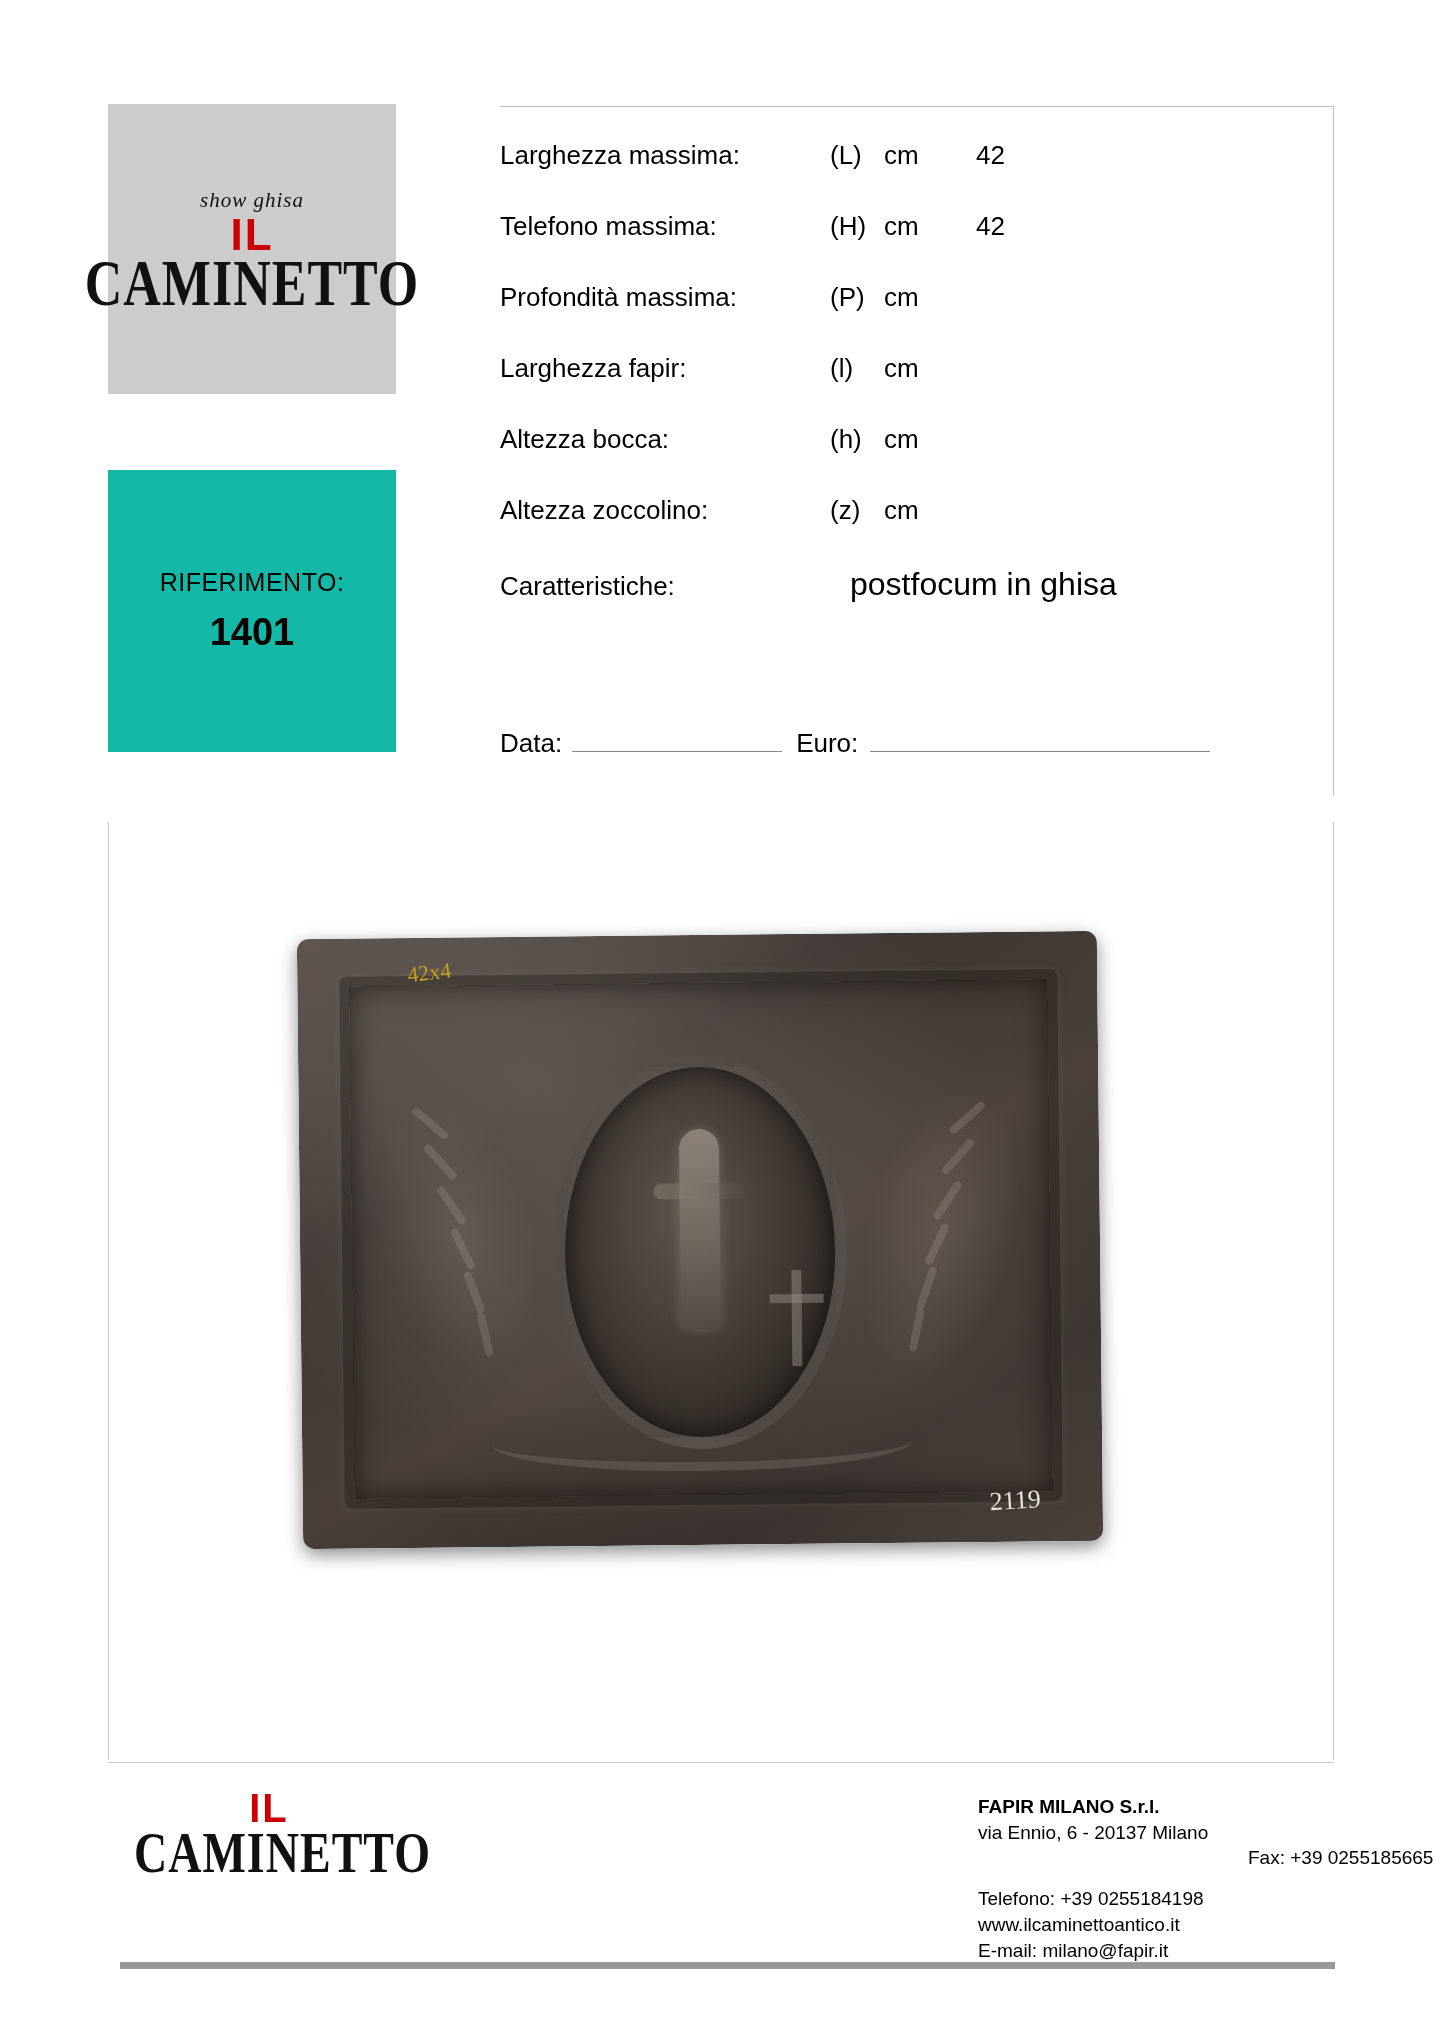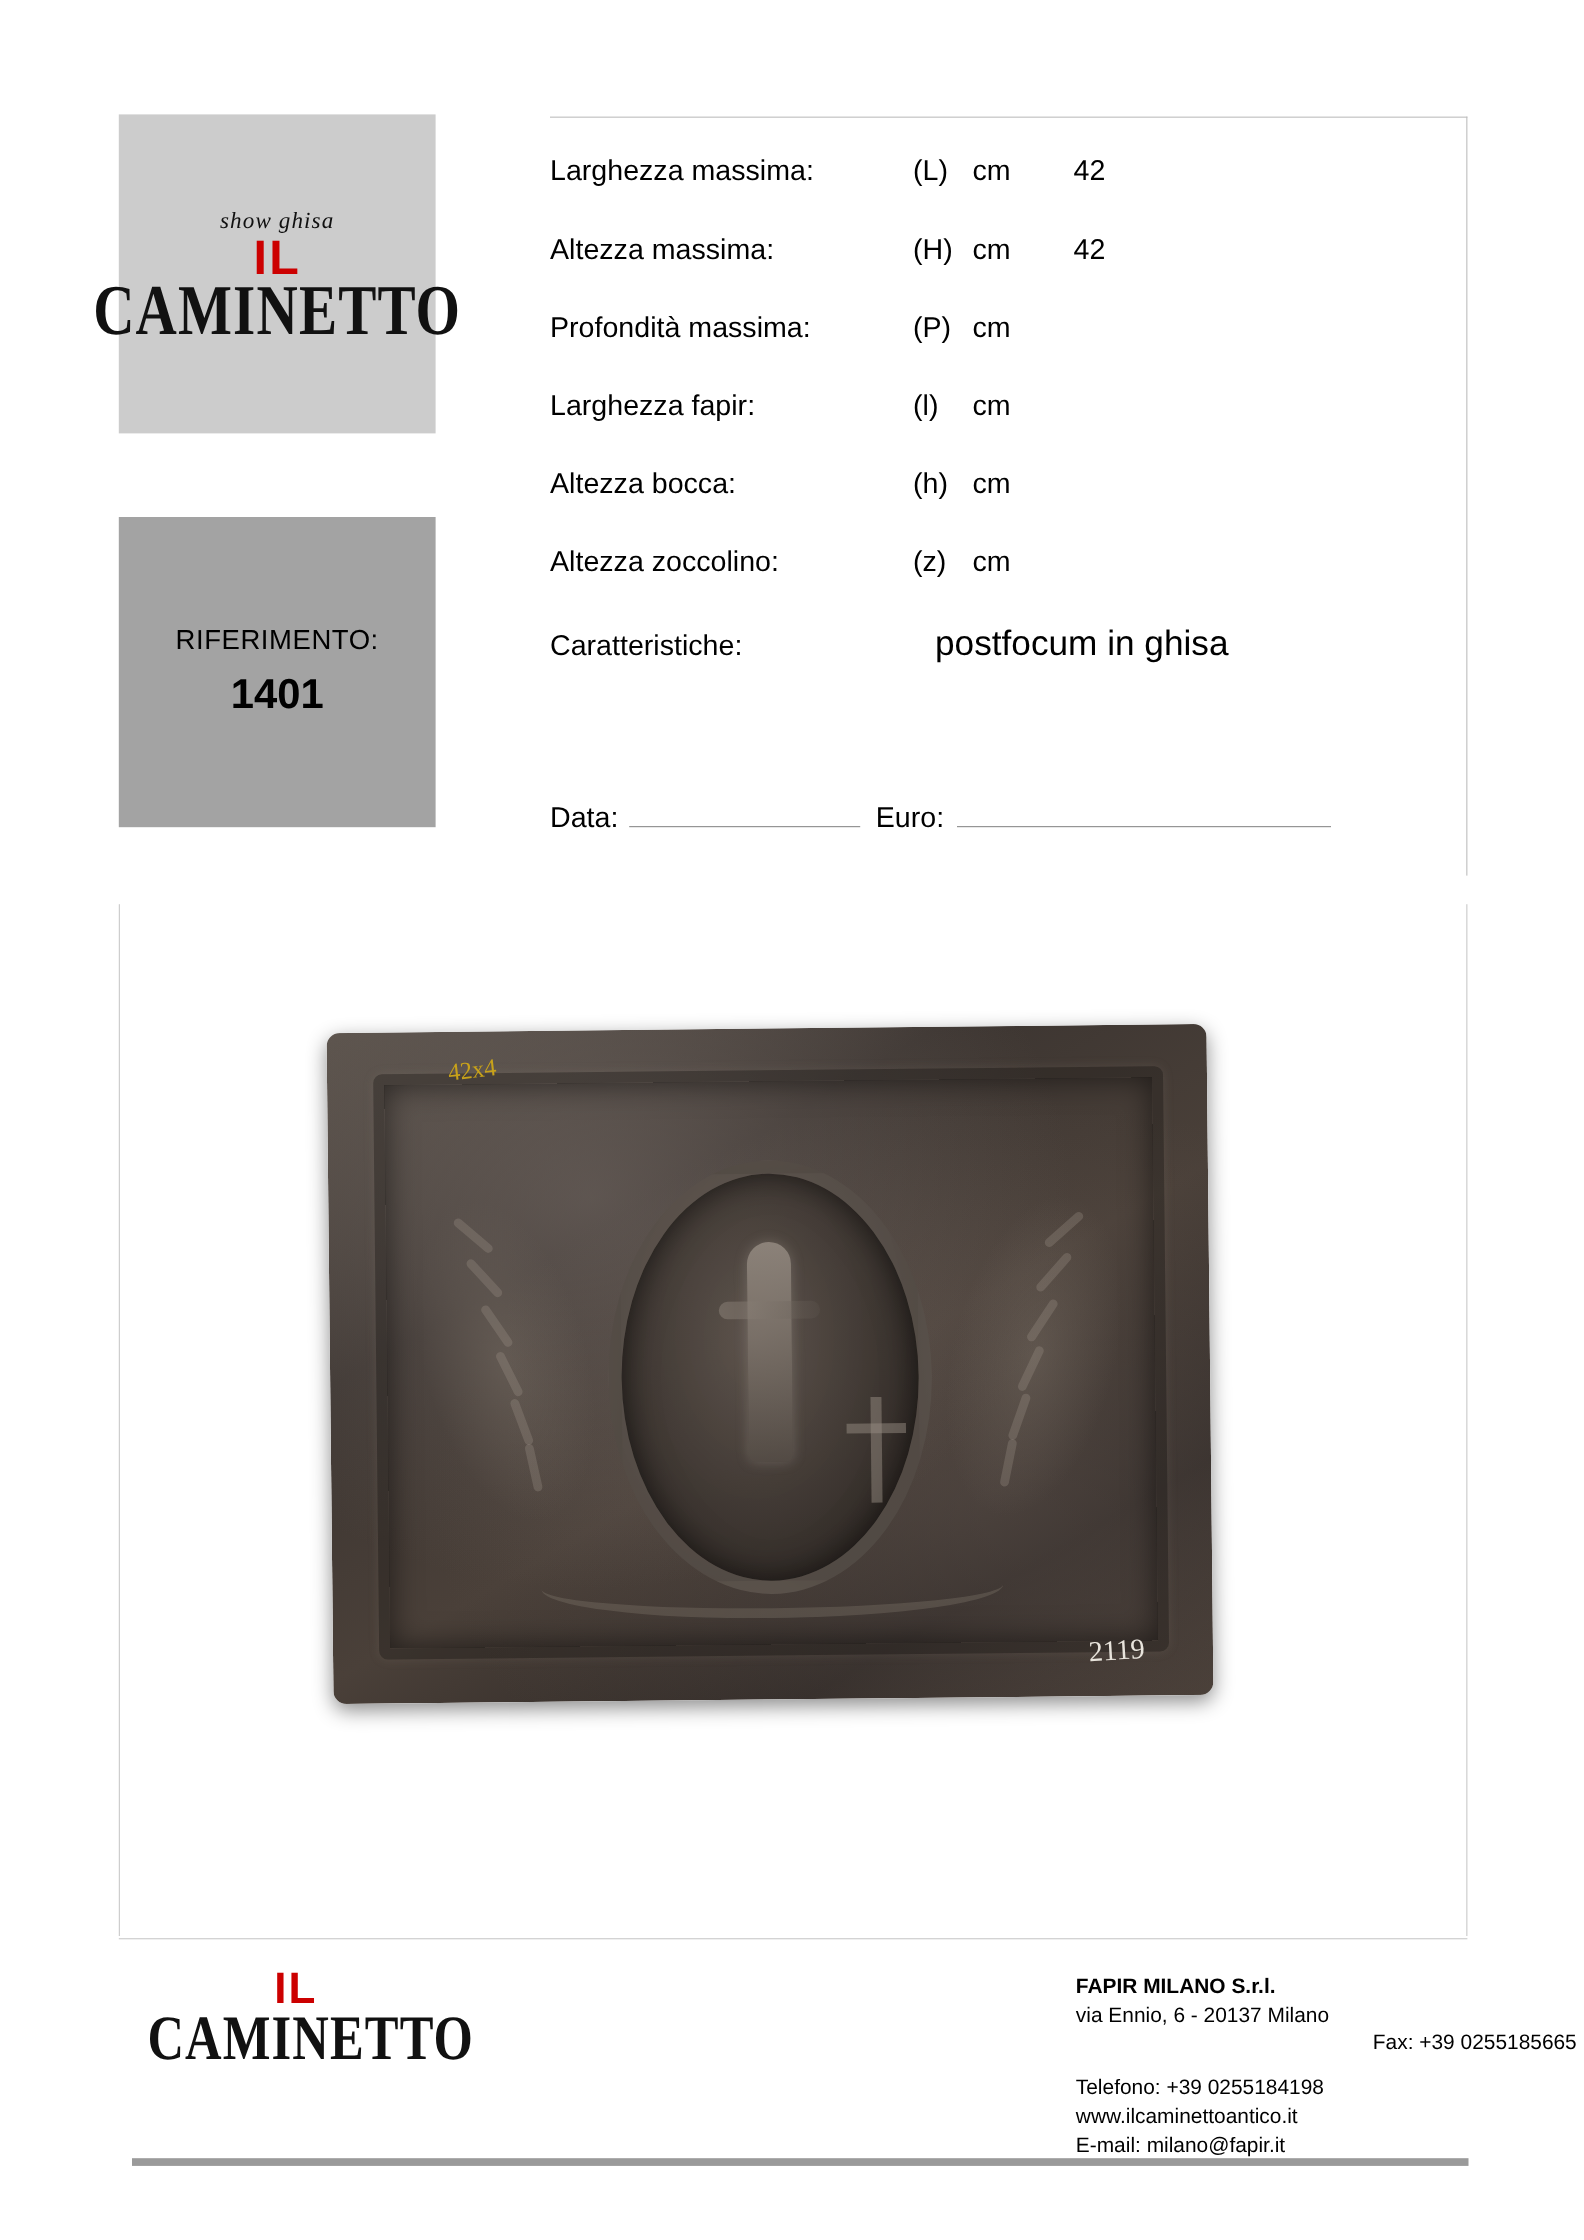--- a/index.html
+++ b/index.html
@@ -56,21 +56,21 @@
     margin-top: 4px;
   }
 
   
   .rif-box {
     position: absolute;
     left: 108px;
     top: 470px;
     width: 288px;
     height: 282px;
-    background: #a3a3a3;
+    background: #14b8a6;
     display: flex;
     flex-direction: column;
     align-items: center;
     justify-content: center;
   }
   .rif-label {
     font-size: 25px;
     letter-spacing: 0.5px;
     color: #000;
   }
@@ -364,21 +364,21 @@
 <div class="spec-panel"></div>
 
 <div class="spec-list">
   <div class="spec-row">
     <div class="spec-name">Larghezza massima:</div>
     <div class="spec-sym">(L)</div>
     <div class="spec-unit">cm</div>
     <div class="spec-val">42</div>
   </div>
   <div class="spec-row">
-    <div class="spec-name">Altezza massima:</div>
+    <div class="spec-name">Telefono massima:</div>
     <div class="spec-sym">(H)</div>
     <div class="spec-unit">cm</div>
     <div class="spec-val">42</div>
   </div>
   <div class="spec-row">
     <div class="spec-name">Profondità massima:</div>
     <div class="spec-sym">(P)</div>
     <div class="spec-unit">cm</div>
     <div class="spec-val"></div>
   </div>

